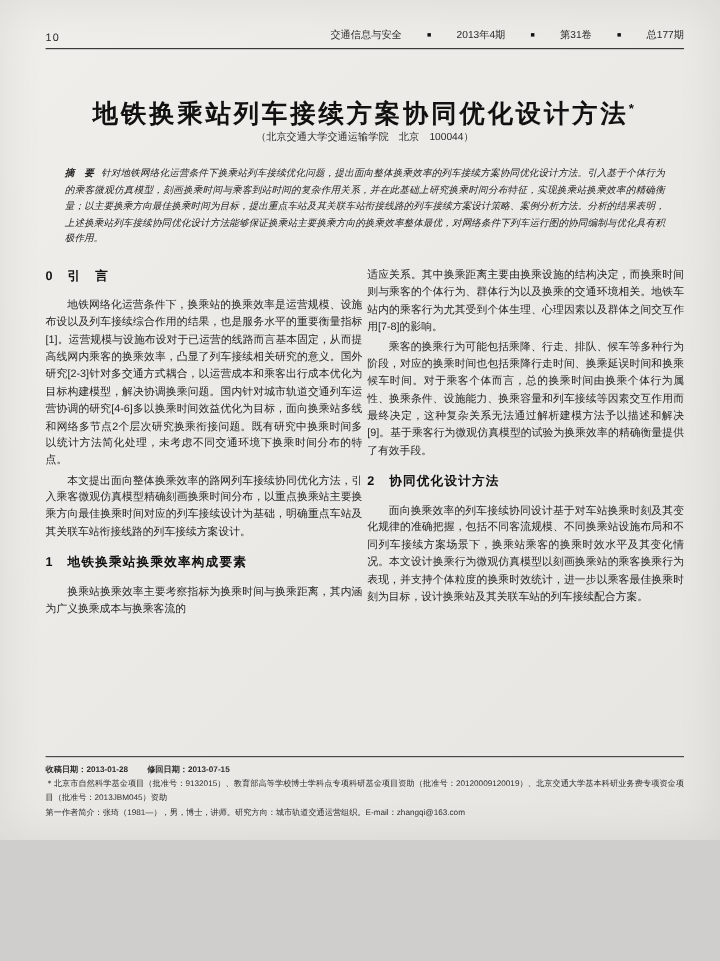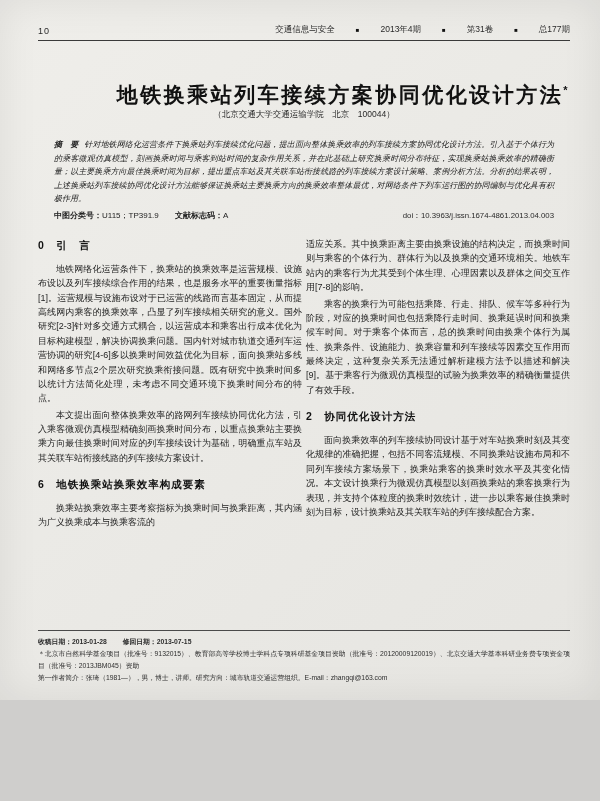--- a/index.html
+++ b/index.html
@@ -25,21 +25,21 @@
   .hdr{
     display:flex;justify-content:space-between;align-items:flex-end;
     font-size:8.5px;color:#2a2a2a;
   }
   .hdr .pageno{font-size:9px;letter-spacing:1px;}
   .hdr .jinfo{display:flex;align-items:center;gap:21px;}
   .hdr .sq{font-size:6px;line-height:1;color:#111;}
   .hdr-rule{border-top:1.4px solid #3a3a3a;margin-top:4px;}
   
   .title{
-    margin-top:40px;text-align:right;
+    margin-top:40px;text-align:center;
     font-size:21px;font-weight:bold;letter-spacing:2.5px;color:#111;
   }
   .title sup{font-size:11px;}
   .author{margin-top:24px;text-align:center;font-size:10px;letter-spacing:6px;color:#222;}
   .affil{text-align:center;font-size:8.5px;color:#2a2a2a;}
   
   .absblock{
     margin-top:17px;padding:0 16px;
     font-size:8px;line-height:1.7;text-align:justify;color:#222;font-style:italic;
   }
@@ -99,34 +99,27 @@
   <div class="title">
     <span>地铁换乘站列车接续方案协同优化设计方法</span><sup>*</sup>
   </div>
   <div class="affil">（北京交通大学交通运输学院　北京　100044）</div>
 
   <div class="absblock">
     <span class="lbl">摘　要</span><span>针对地铁网络化运营条件下换乘站列车接续优化问题，提出面向整体换乘效率的列车接续方案协同优化设计方法。引入基于个体行为的乘客微观仿真模型，刻画换乘时间与乘客到站时间的复杂作用关系，并在此基础上研究换乘时间分布特征，实现换乘站换乘效率的精确衡量；以主要换乘方向最佳换乘时间为目标，提出重点车站及其关联车站衔接线路的列车接续方案设计策略、案例分析方法。分析的结果表明，上述换乘站列车接续协同优化设计方法能够保证换乘站主要换乘方向的换乘效率整体最优，对网络条件下列车运行图的协同编制与优化具有积极作用。</span>
   </div>
 
 
-  <div class="metaline">
-    <span>
-      <span class="lbl">中图分类号：</span><span>U115；TP391.9</span>
-      <span class="lbl" style="margin-left:14px;">文献标志码：</span><span>A</span>
-    </span>
-    <span class="doi">doi：10.3963/j.issn.1674-4861.2013.04.003</span>
-  </div>
 
   <div class="bodycols">
     <div class="col">
       <h3 class="sec">0　引　言</h3>
       <p>地铁网络化运营条件下，换乘站的换乘效率是运营规模、设施布设以及列车接续综合作用的结果，也是服务水平的重要衡量指标[1]。运营规模与设施布设对于已运营的线路而言基本固定，从而提高线网内乘客的换乘效率，凸显了列车接续相关研究的意义。国外研究[2-3]针对多交通方式耦合，以运营成本和乘客出行成本优化为目标构建模型，解决协调换乘问题。国内针对城市轨道交通列车运营协调的研究[4-6]多以换乘时间效益优化为目标，面向换乘站多线和网络多节点2个层次研究换乘衔接问题。既有研究中换乘时间多以统计方法简化处理，未考虑不同交通环境下换乘时间分布的特点。</p>
       <p>本文提出面向整体换乘效率的路网列车接续协同优化方法，引入乘客微观仿真模型精确刻画换乘时间分布，以重点换乘站主要换乘方向最佳换乘时间对应的列车接续设计为基础，明确重点车站及其关联车站衔接线路的列车接续方案设计。</p>
-      <h3 class="sec">6　地铁换乘站换乘效率构成要素</h3>
+      <h3 class="sec">1　地铁换乘站换乘效率构成要素</h3>
       <p>换乘站换乘效率主要考察指标为换乘时间与换乘距离，其内涵为广义换乘成本与换乘客流的</p>
     </div>
     <div class="col">
       <p class="cont">适应关系。其中换乘距离主要由换乘设施的结构决定，而换乘时间则与乘客的个体行为、群体行为以及换乘的交通环境相关。地铁车站内的乘客行为尤其受到个体生理、心理因素以及群体之间交互作用[7-8]的影响。</p>
       <p>乘客的换乘行为可能包括乘降、行走、排队、候车等多种行为阶段，对应的换乘时间也包括乘降行走时间、换乘延误时间和换乘候车时间。对于乘客个体而言，总的换乘时间由换乘个体行为属性、换乘条件、设施能力、换乘容量和列车接续等因素交互作用而最终决定，这种复杂关系无法通过解析建模方法予以描述和解决[9]。基于乘客行为微观仿真模型的试验为换乘效率的精确衡量提供了有效手段。</p>
       <h3 class="sec">2　协同优化设计方法</h3>
       <p>面向换乘效率的列车接续协同设计基于对车站换乘时刻及其变化规律的准确把握，包括不同客流规模、不同换乘站设施布局和不同列车接续方案场景下，换乘站乘客的换乘时效水平及其变化情况。本文设计换乘行为微观仿真模型以刻画换乘站的乘客换乘行为表现，并支持个体粒度的换乘时效统计，进一步以乘客最佳换乘时刻为目标，设计换乘站及其关联车站的列车接续配合方案。</p>
     </div>
   </div>
 

